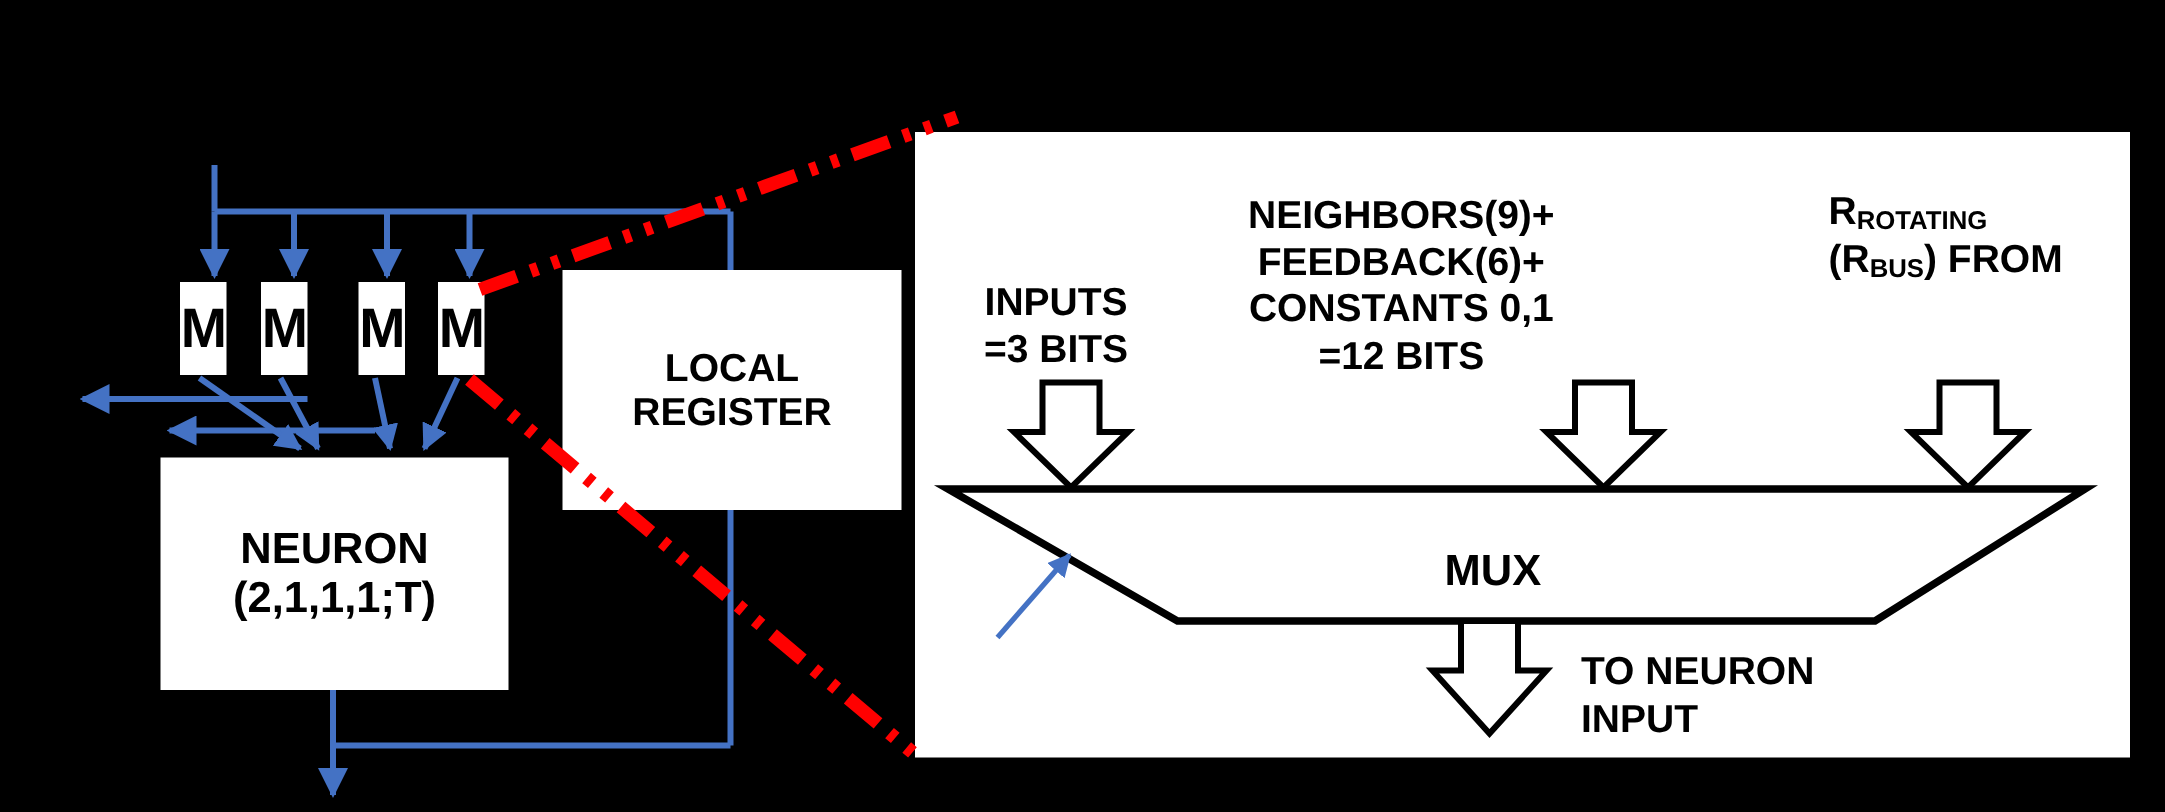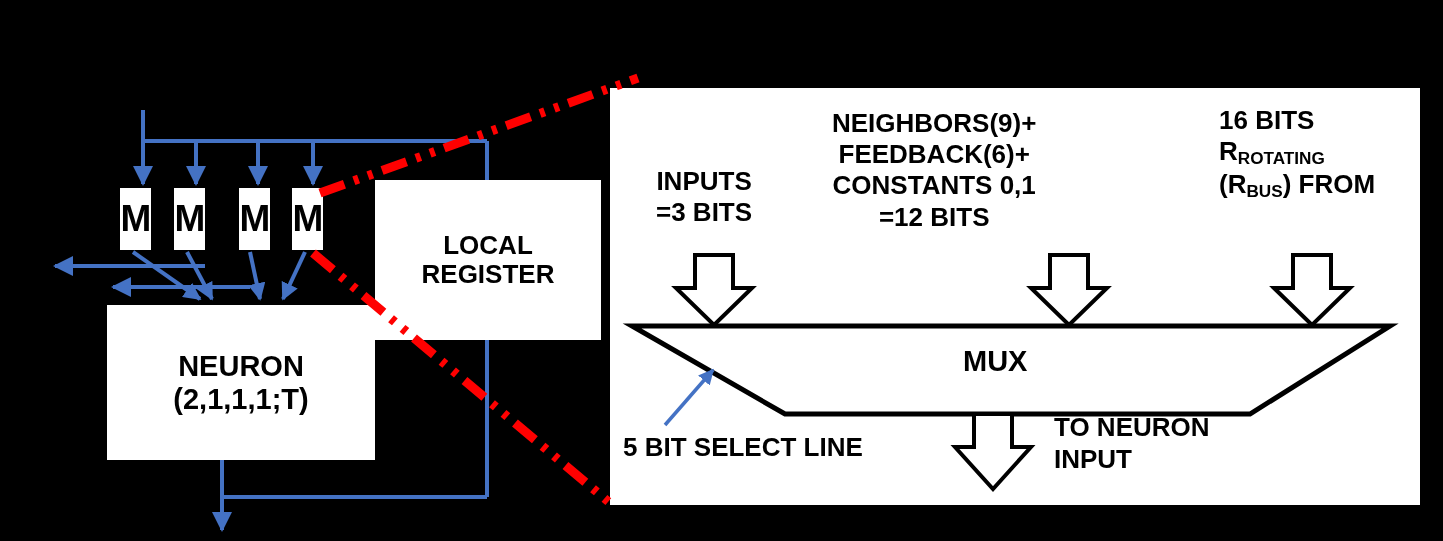--- a/index.html
+++ b/index.html
@@ -42,21 +42,21 @@
     letter-spacing: -1px;
   }
   #mbox-1 { left: 120px; top: 188px; }
   #mbox-2 { left: 174px; top: 188px; }
   #mbox-3 { left: 239px; top: 188px; }
   #mbox-4 { left: 292px; top: 188px; }
 
   #neuron-box {
     left: 107px;
     top: 305px;
-    width: 268px;
+    width: 232px;
     height: 155px;
     font-size: 29px;
     flex-direction: column;
   }
   #neuron-box .ln { display:block; }
 
   #local-register-box {
     left: 375px;
     top: 180px;
     width: 226px;
@@ -76,20 +76,21 @@
     background: #ffffff;
   }
   .panel-label {
     position: absolute;
     color: #000000;
     font-weight: bold;
     font-size: 26px;
     line-height: 1.20;
     text-align: center;
     white-space: nowrap;
+    margin-top: 20px;
   }
   #label-inputs    { left: 656px;  top: 166px; text-align: center; }
   #label-neighbors { left: 832px;  top: 108px; text-align: center; }
   #label-rbus      { left: 1219px; top: 105px; text-align: left; }
   #label-mux       { left: 963px;  top: 344px; font-size: 29px; }
   #label-select    { left: 623px;  top: 432px; }
   #label-toneuron  { left: 1054px; top: 412px; text-align: left; line-height: 1.22; }
   .panel-label .ln { display: block; }
   .sub {
     font-size: 0.66em;
@@ -196,28 +197,26 @@
   </div>
 
   <div class="panel-label" id="label-neighbors">
     <span class="ln">NEIGHBORS(9)+</span>
     <span class="ln">FEEDBACK(6)+</span>
     <span class="ln">CONSTANTS 0,1</span>
     <span class="ln">=12 BITS</span>
   </div>
 
   <div class="panel-label" id="label-rbus">
-    <span class="ln">16 BITS</span>
     <span class="ln"><span>R</span><span class="sub">ROTATING</span></span>
     <span class="ln"><span>(R</span><span class="sub">BUS</span><span>) FROM</span></span>
   </div>
 
   <div class="panel-label" id="label-mux">MUX</div>
 
-  <div class="panel-label" id="label-select">5 BIT SELECT LINE</div>
 
   <div class="panel-label" id="label-toneuron">
     <span class="ln">TO NEURON</span>
     <span class="ln">INPUT</span>
   </div>
 
   <svg class="svg-layer" viewBox="0 0 1443 541">
     <g stroke="#FF0000" stroke-width="9" fill="none" stroke-linecap="butt" stroke-dasharray="26 10 5 10 5 10">
       <path d="M 320 193 L 638 78"></path>
       <path d="M 313 253 L 610 503"></path>

